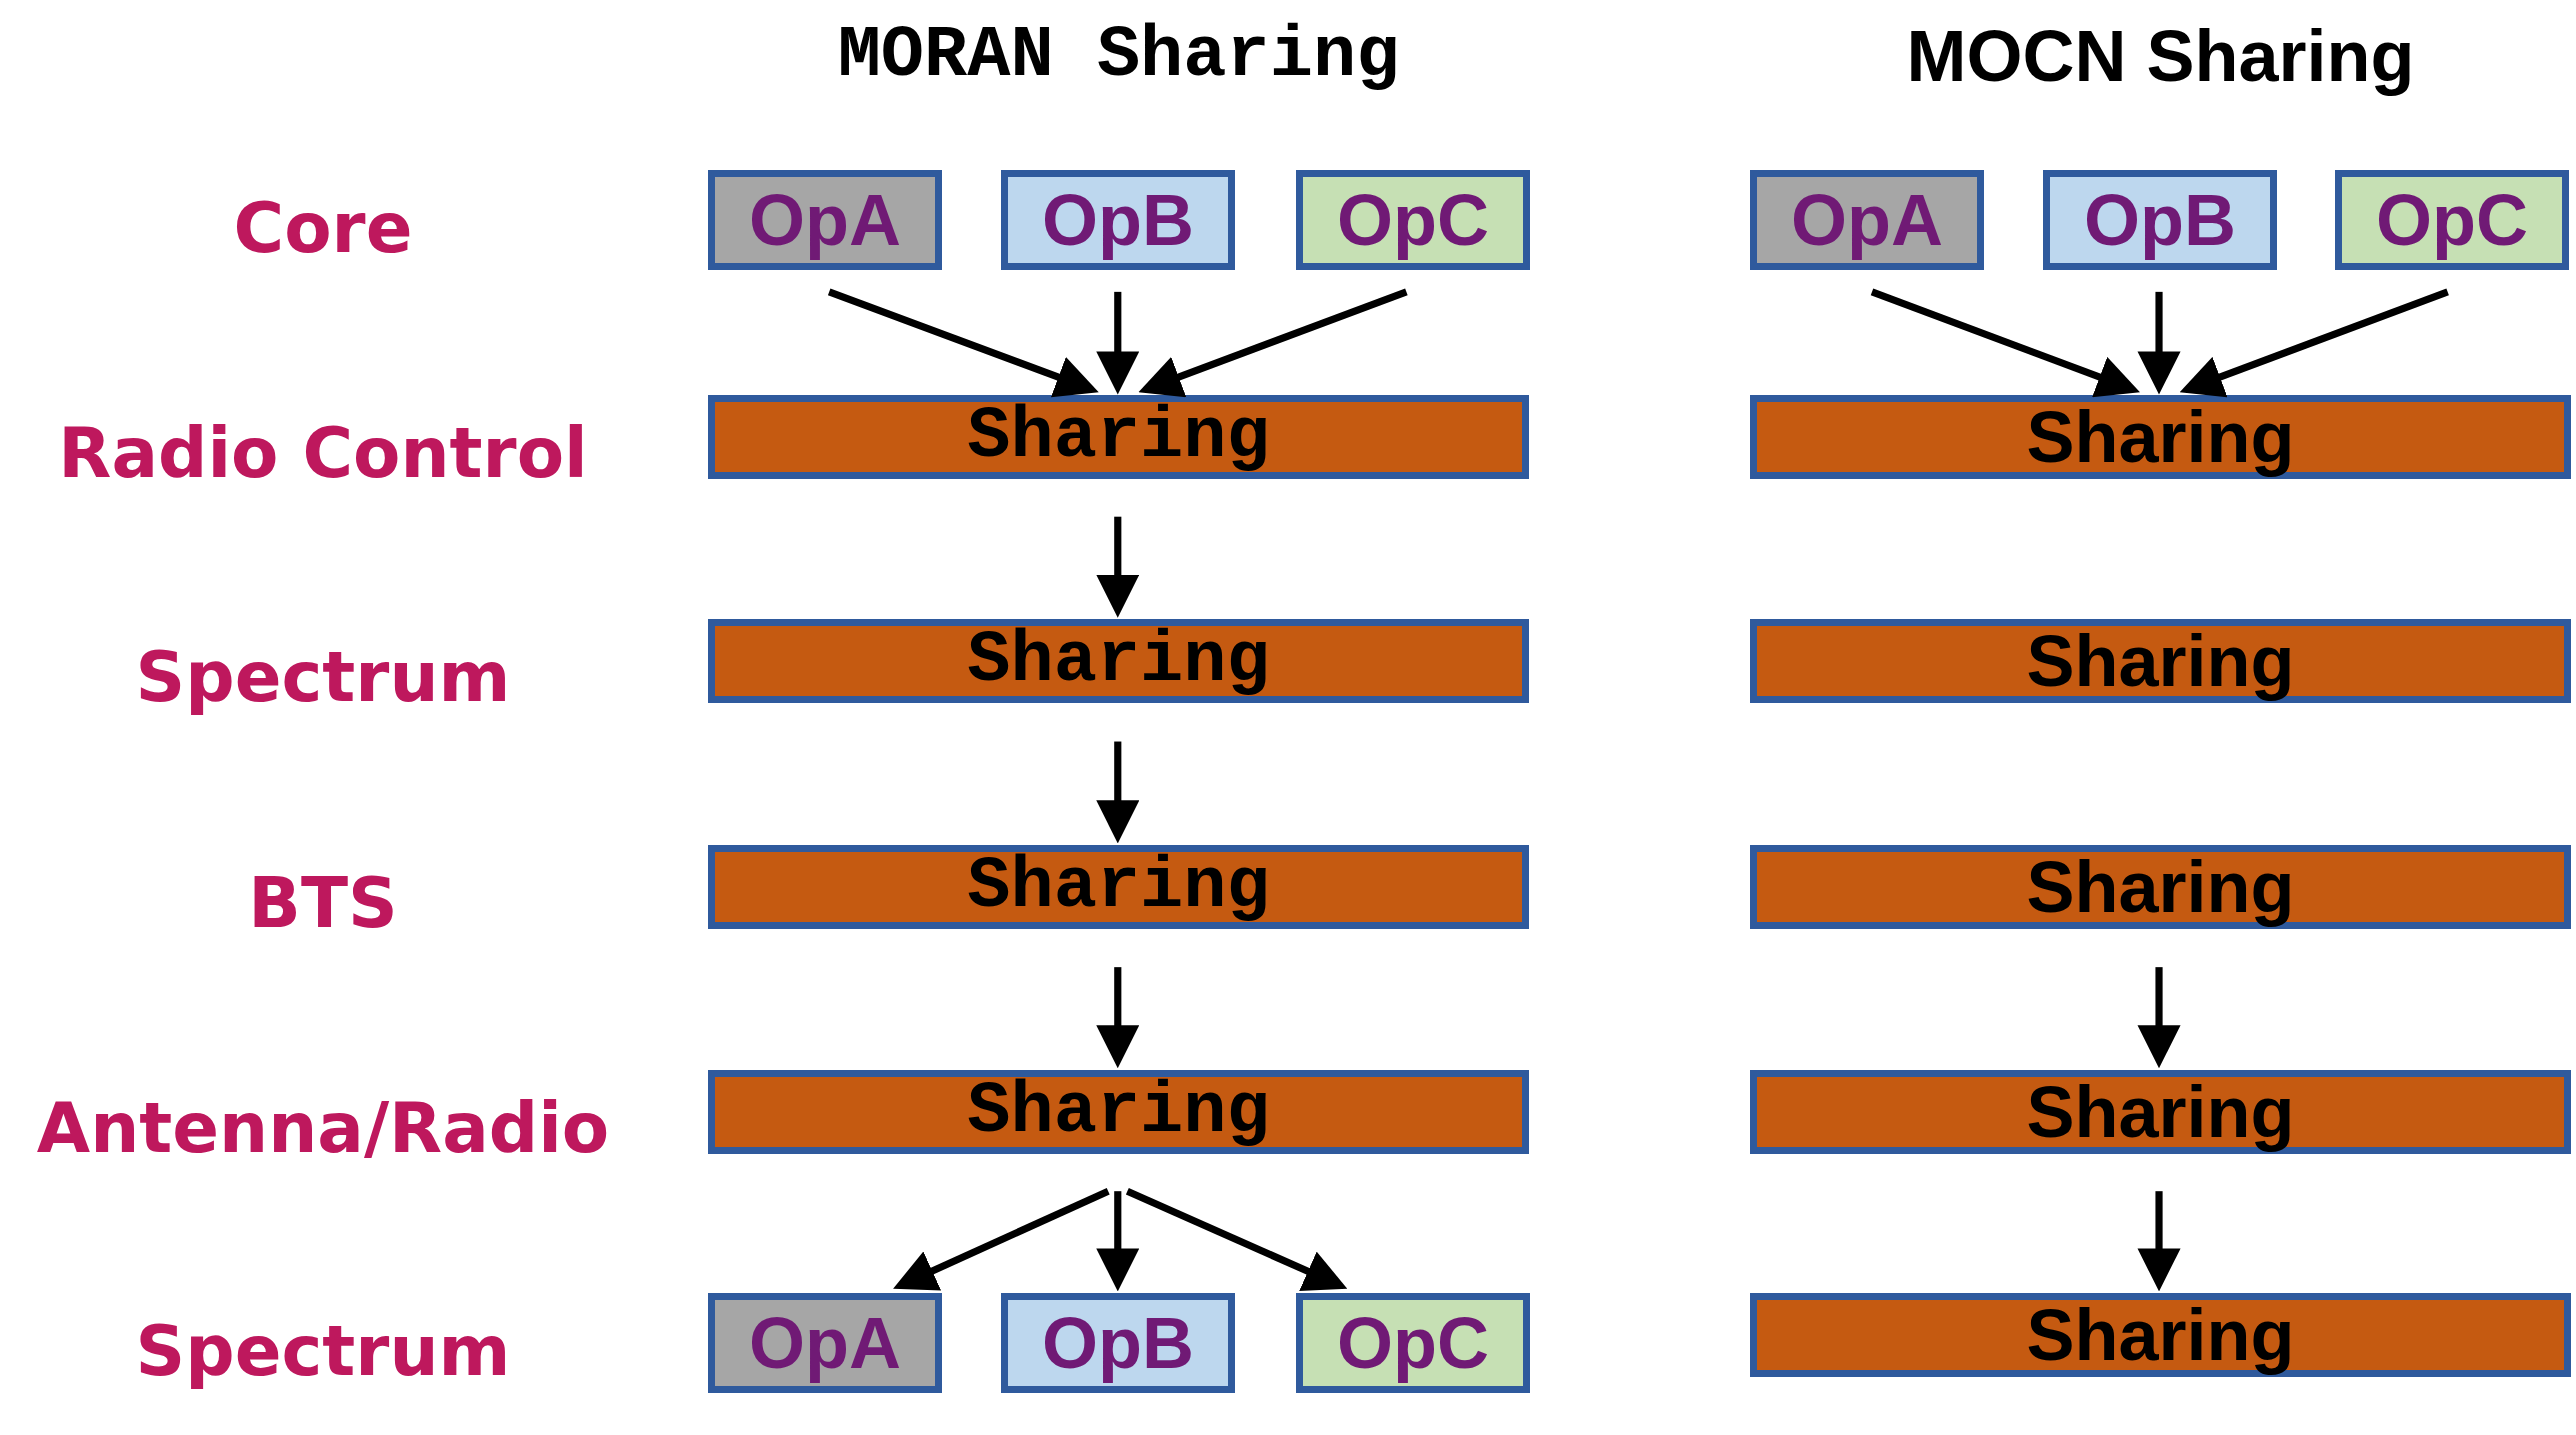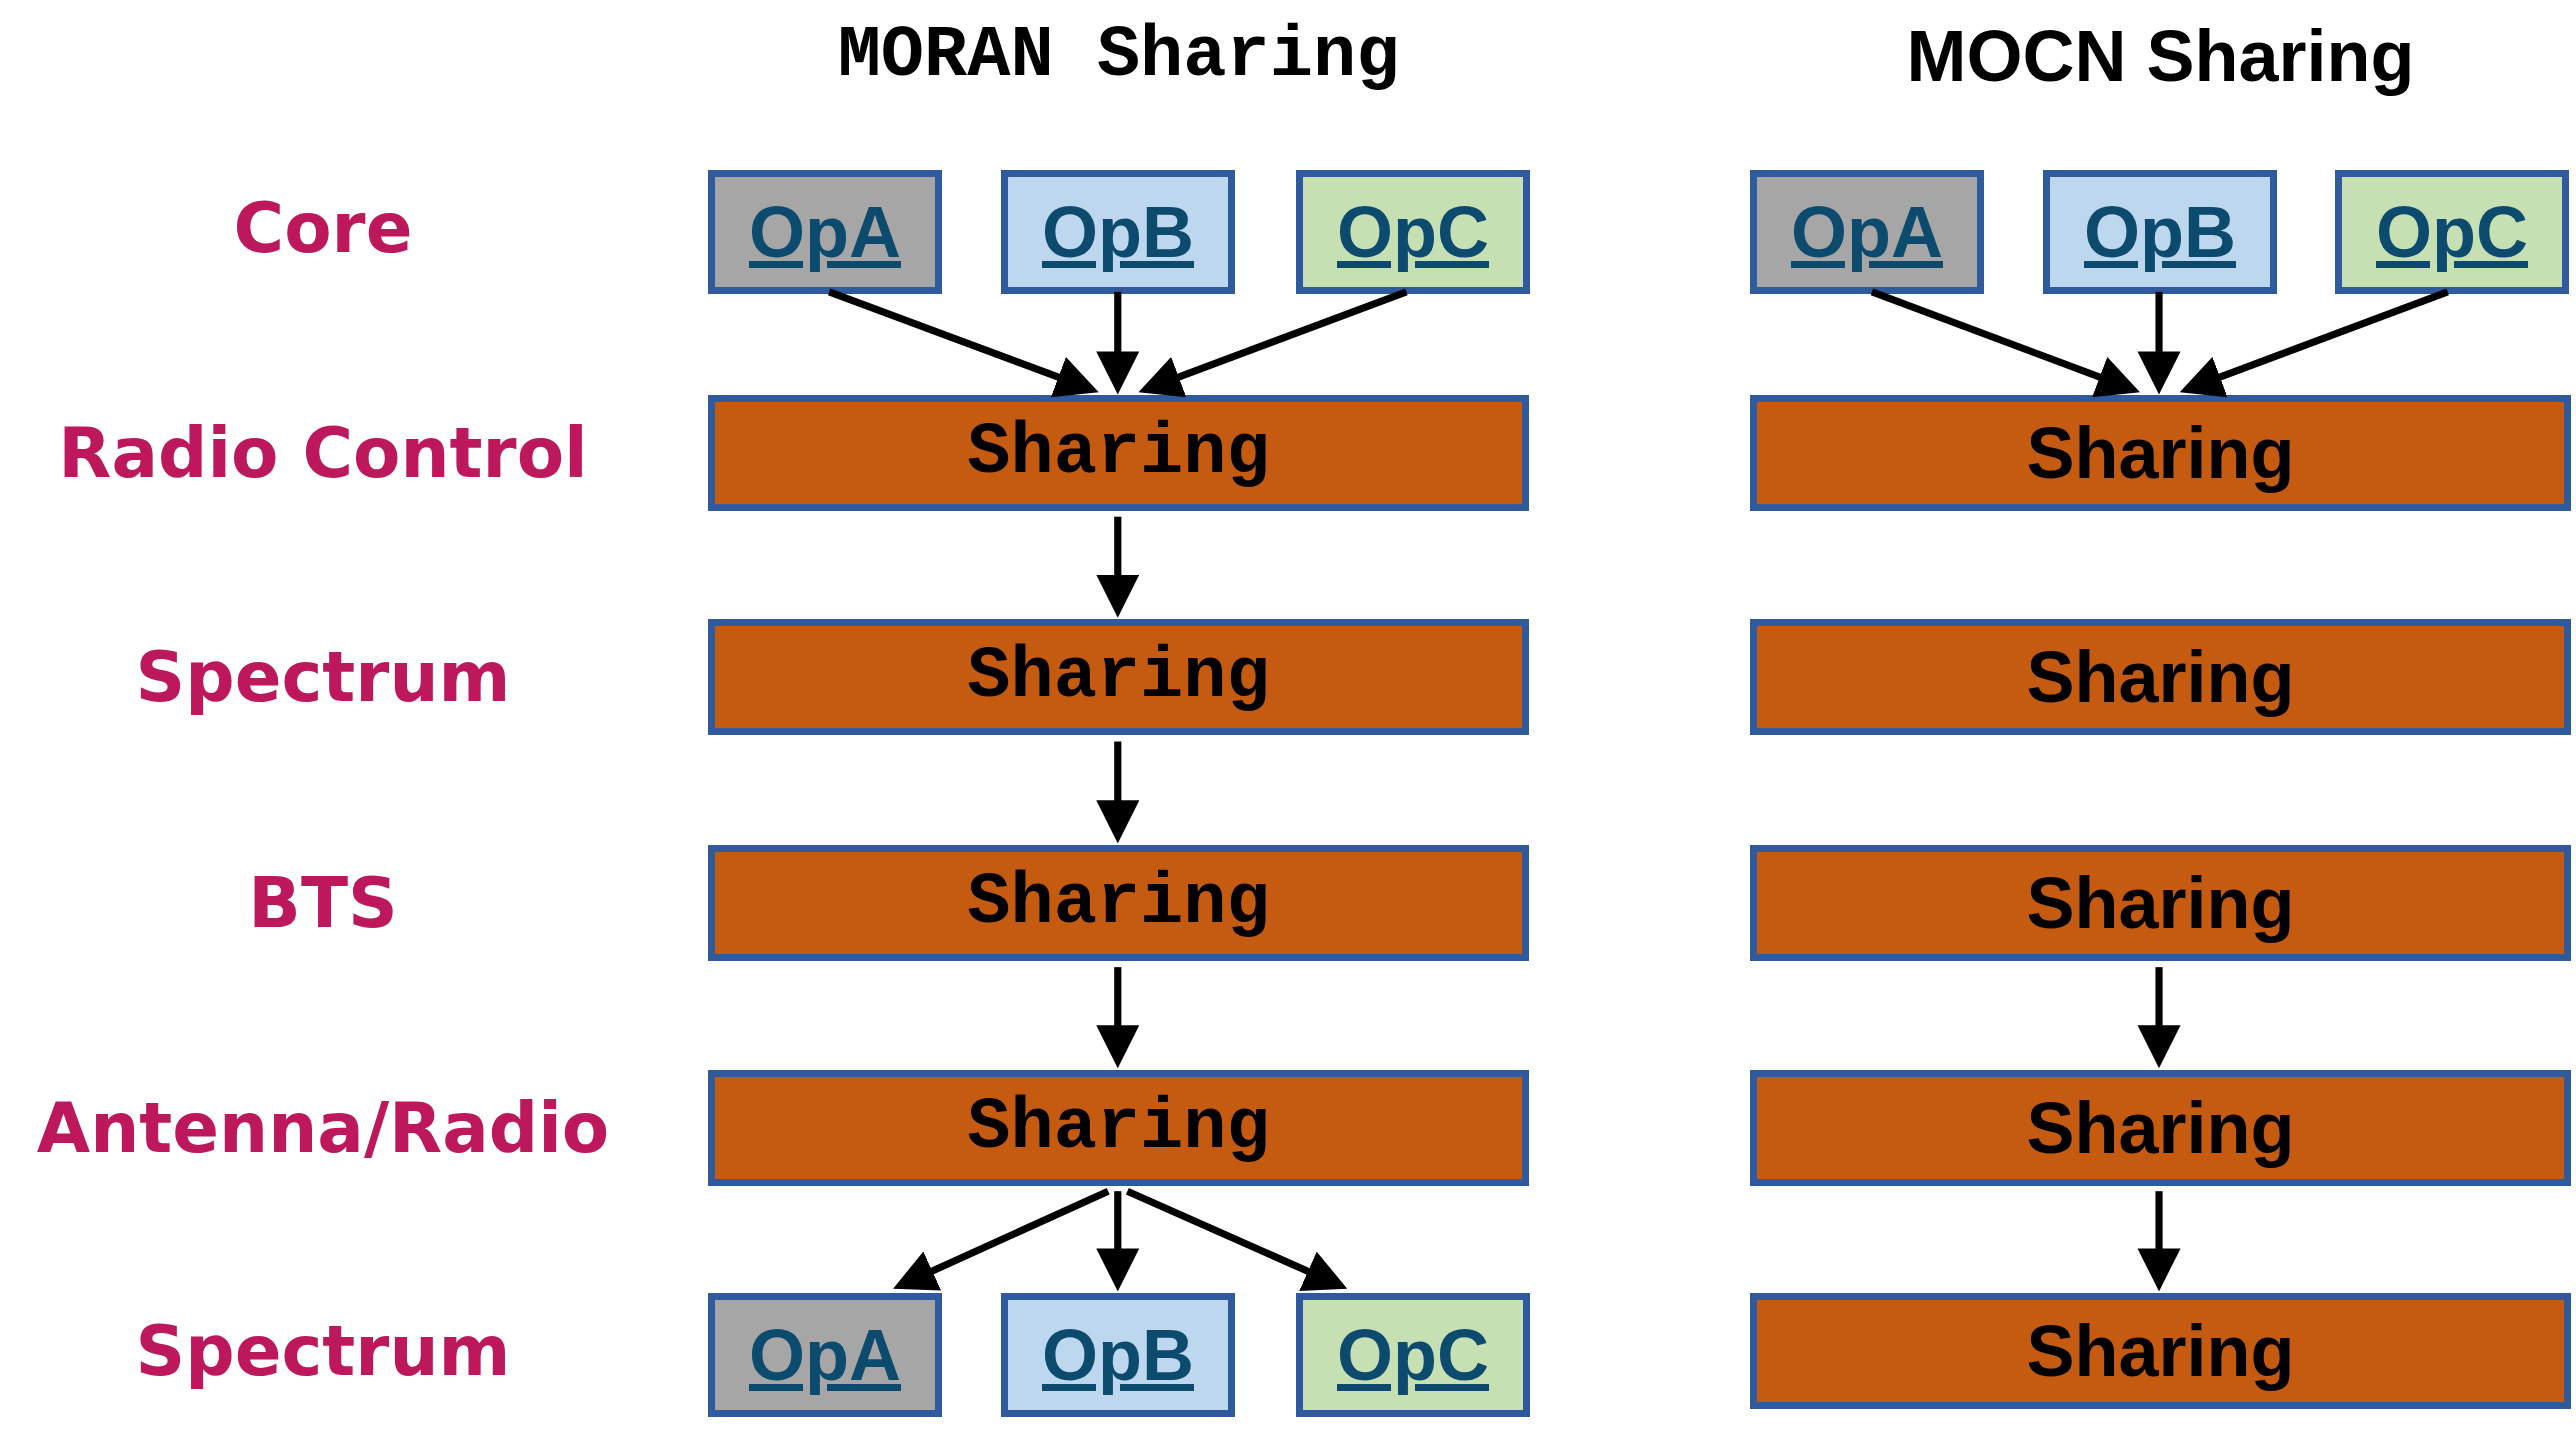--- a/index.html
+++ b/index.html
@@ -33,34 +33,33 @@
     display: flex;
     align-items: center;
     justify-content: center;
     font: bold 72px "Liberation Sans", sans-serif;
     color: #000000;
     white-space: nowrap;
   }
   .op-box {
     position: absolute;
     width: 234px;
-    height: 124px;
+    height: 100px;
     box-sizing: border-box;
     border: 7.2px solid #2F5A9D;
     display: flex;
     align-items: center;
     justify-content: center;
     font: bold 72px "Liberation Sans", sans-serif;
-    color: #0c4a6e;
-    text-decoration: underline;
+    color: #701a75;
   }
   .share-bar {
     position: absolute;
     width: 821px;
-    height: 116px;
+    height: 84px;
     box-sizing: border-box;
     border: 7.2px solid #2F5A9D;
     display: flex;
     align-items: center;
     justify-content: center;
     font: bold 72px "Liberation Sans", sans-serif;
     color: #000000;
   }
   
   .m-col { left: 708px; font-family: Liberation Mono, monospace; }

